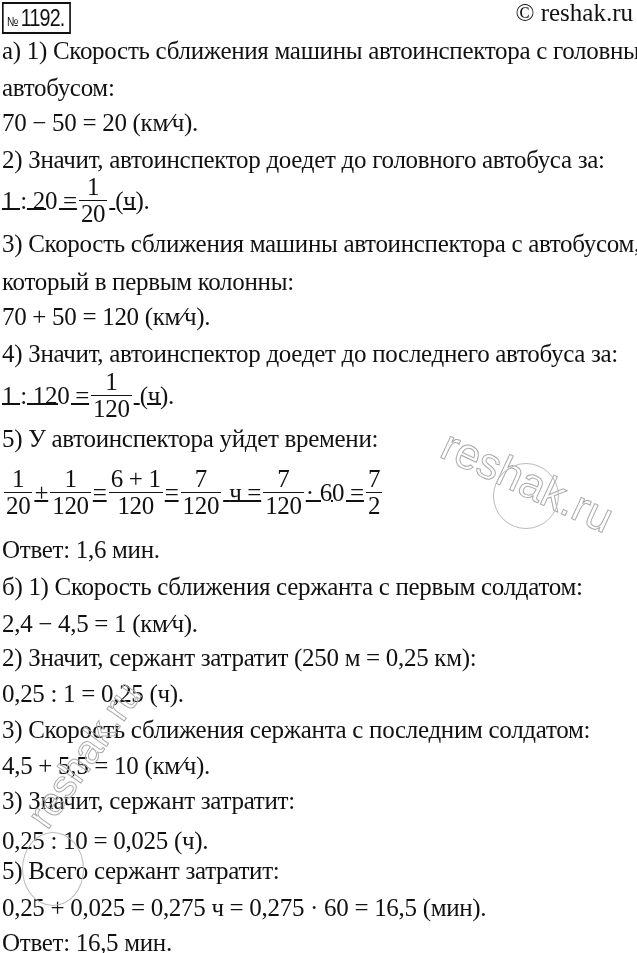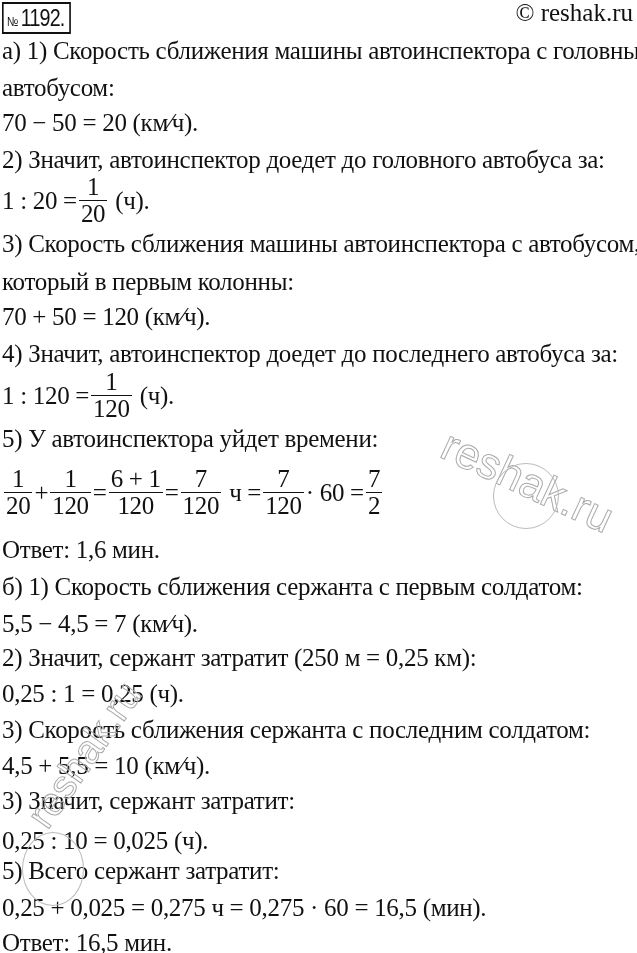--- a/index.html
+++ b/index.html
@@ -6,21 +6,21 @@
   body { width:637px; height:953px; position:relative; overflow:hidden;
          font-family:"Liberation Serif", "DejaVu Serif", serif; color:#111; }
   .line { position:absolute; left:2px; font-size:25px; line-height:30px; white-space:nowrap; letter-spacing:-0.3px; }
   .numbox { position:absolute; left:2px; top:2px; height:28px; border:2px solid #111; padding:0 6px 0 4px;
             font-family:"Liberation Sans", "DejaVu Sans", sans-serif; font-size:24px; line-height:28px; letter-spacing:-1px; transform:scaleX(0.82); transform-origin:left center; }
   .numbox .no { font-size:13px; letter-spacing:0; margin-right:3px; }
   .copy { position:absolute; right:4px; top:-2px; font-size:25px; line-height:30px; }
   .frac { display:inline-block; vertical-align:middle; text-align:center; margin:0 2px; }
   .frac .num, .frac .den { display:block; line-height:26px; padding:0 2px; }
   .frac .num { border-bottom:1.5px solid #111; }
-  .mline { position:absolute; left:2px; font-size:25px; white-space:nowrap; letter-spacing:-0.3px; }
+  .mline { position:absolute; left:2px; font-size:25px; white-space:nowrap; letter-spacing:-0.3px;text-decoration:underline; }
   .mline > span.t { vertical-align:middle; }
   .wm { position:absolute; color:transparent; -webkit-text-stroke:1px #aaa; font-family:"Liberation Sans", "DejaVu Sans", sans-serif; pointer-events:none; }
   .wm-c { position:absolute; border:1.5px solid #bbb; border-radius:50%; pointer-events:none; }
 </style>
 </head>
 <body>
 
 <div class="numbox"><span class="no">№</span><span>1192.</span></div>
 <div class="copy">© reshak.ru</div>
 
@@ -41,21 +41,21 @@
   <span class="t">(ч).</span>
 </div>
 <div class="line" style="top:424px">5) У автоинспектора уйдет времени:</div>
 <div class="mline" style="top:466px">
   <span class="frac"><span class="num">1</span><span class="den">20</span></span><span class="t">+</span><span class="frac"><span class="num">1</span><span class="den">120</span></span><span class="t">=</span><span class="frac"><span class="num">6 + 1</span><span class="den">120</span></span><span class="t">=</span><span class="frac"><span class="num">7</span><span class="den">120</span></span>
   <span class="t">ч =</span><span class="frac"><span class="num">7</span><span class="den">120</span></span><span class="t">· 60 =</span><span class="frac"><span class="num">7</span><span class="den">2</span></span>
 </div>
 <div class="line" style="top:535px">Ответ: 1,6 мин.</div>
 
 <div class="line" style="top:572px">б) 1) Скорость сближения сержанта с первым солдатом:</div>
-<div class="line" style="top:609px">5,5 − 4,5 = 7 (км⁄ч).</div>
+<div class="line" style="top:609px">2,4 − 4,5 = 1 (км⁄ч).</div>
 <div class="line" style="top:643px">2) Значит, сержант затратит (250 м = 0,25 км):</div>
 <div class="line" style="top:679px">0,25 : 1 = 0,25 (ч).</div>
 <div class="line" style="top:715px">3) Скорость сближения сержанта с последним солдатом:</div>
 <div class="line" style="top:751px">4,5 + 5,5 = 10 (км⁄ч).</div>
 <div class="line" style="top:786px">3) Значит, сержант затратит:</div>
 <div class="line" style="top:826px">0,25 : 10 = 0,025 (ч).</div>
 <div class="line" style="top:856px">5) Всего сержант затратит:</div>
 <div class="line" style="top:893px">0,25 + 0,025 = 0,275 ч = 0,275 · 60 = 16,5 (мин).</div>
 <div class="line" style="top:928px">Ответ: 16,5 мин.</div>
 

